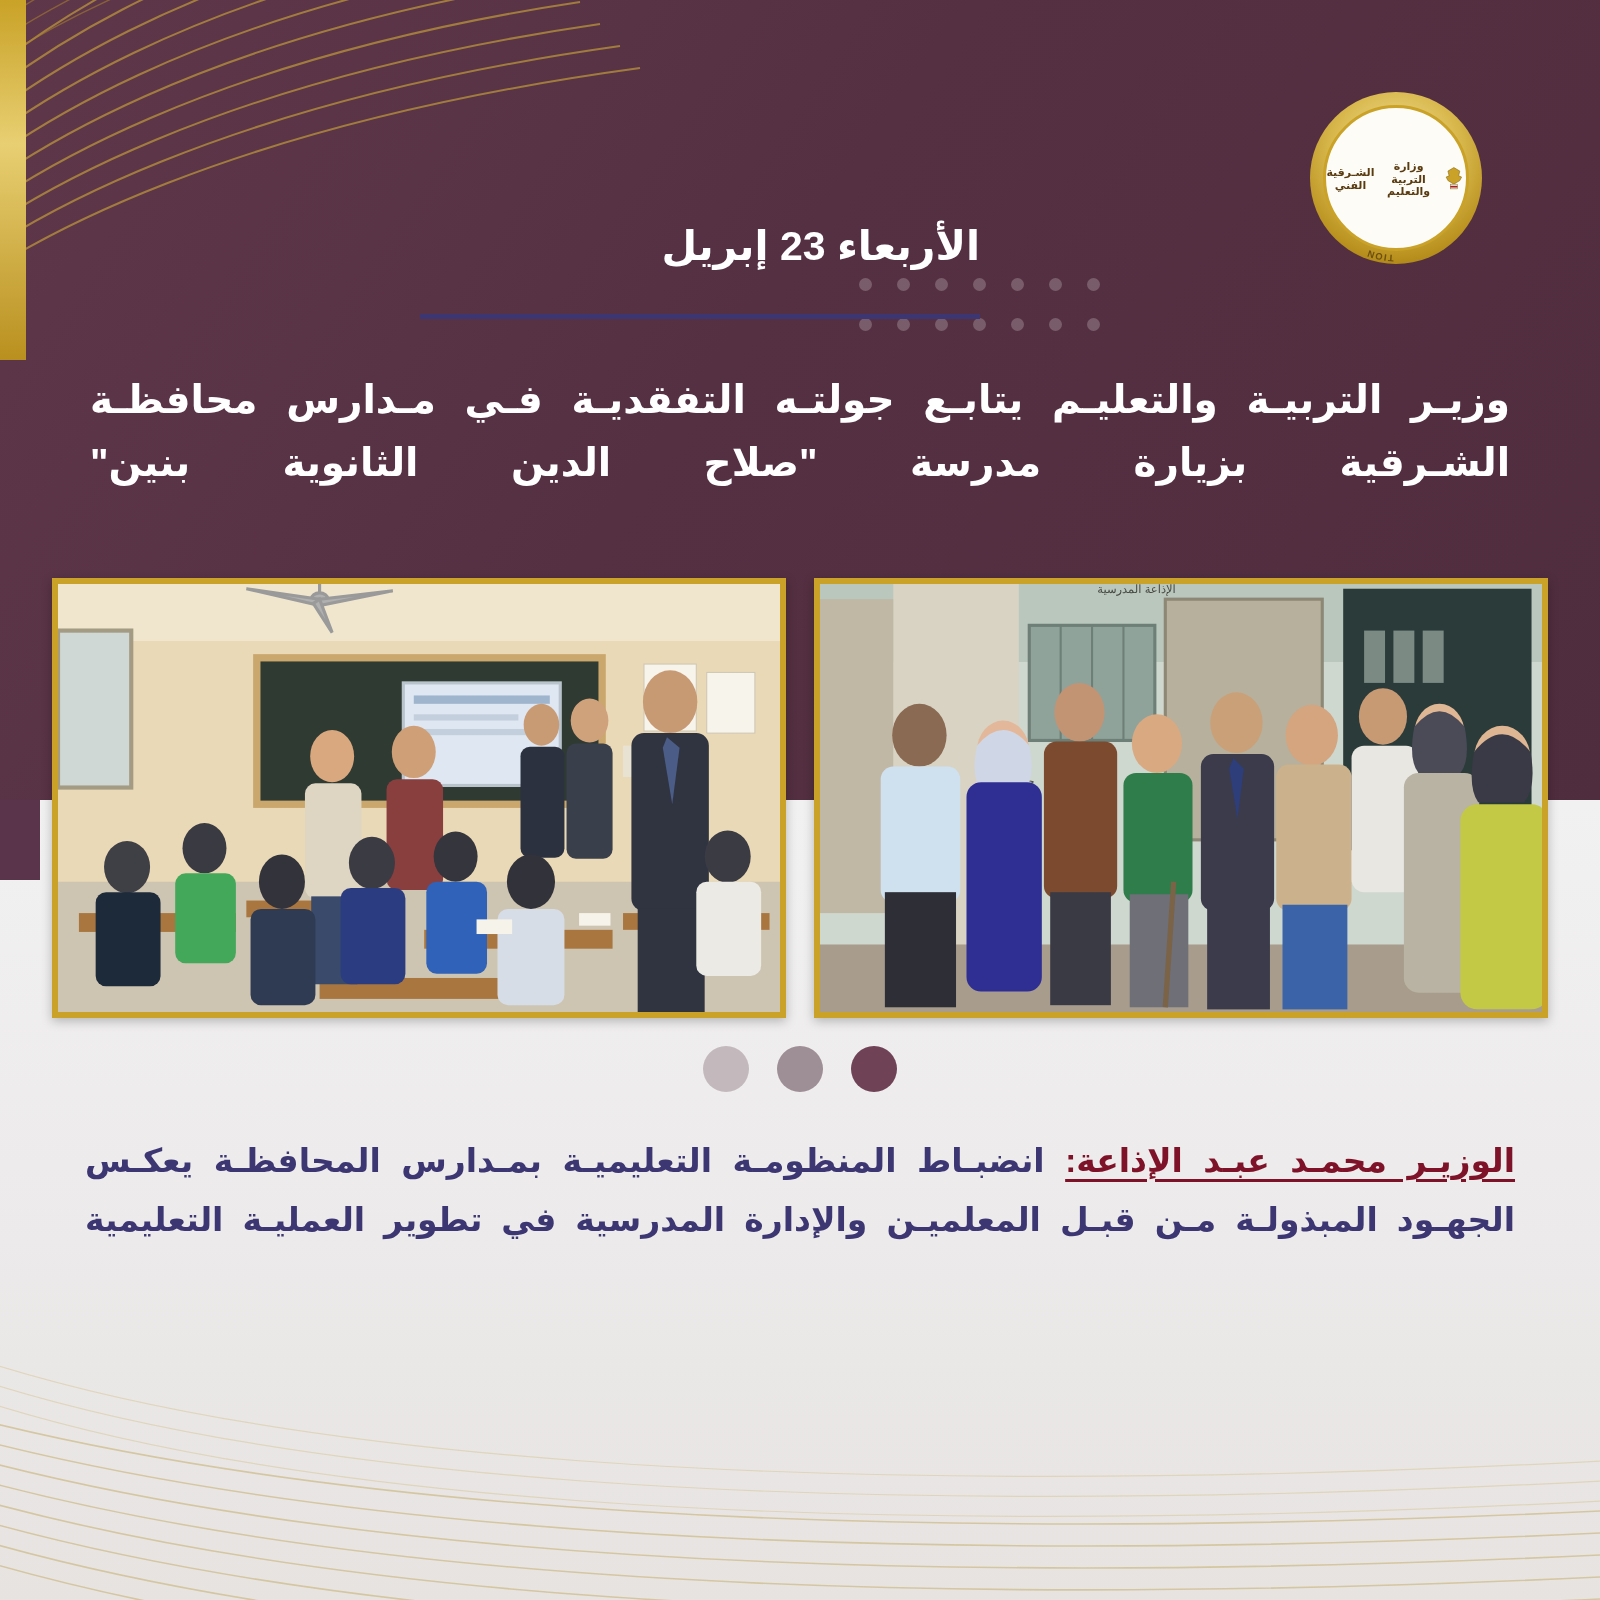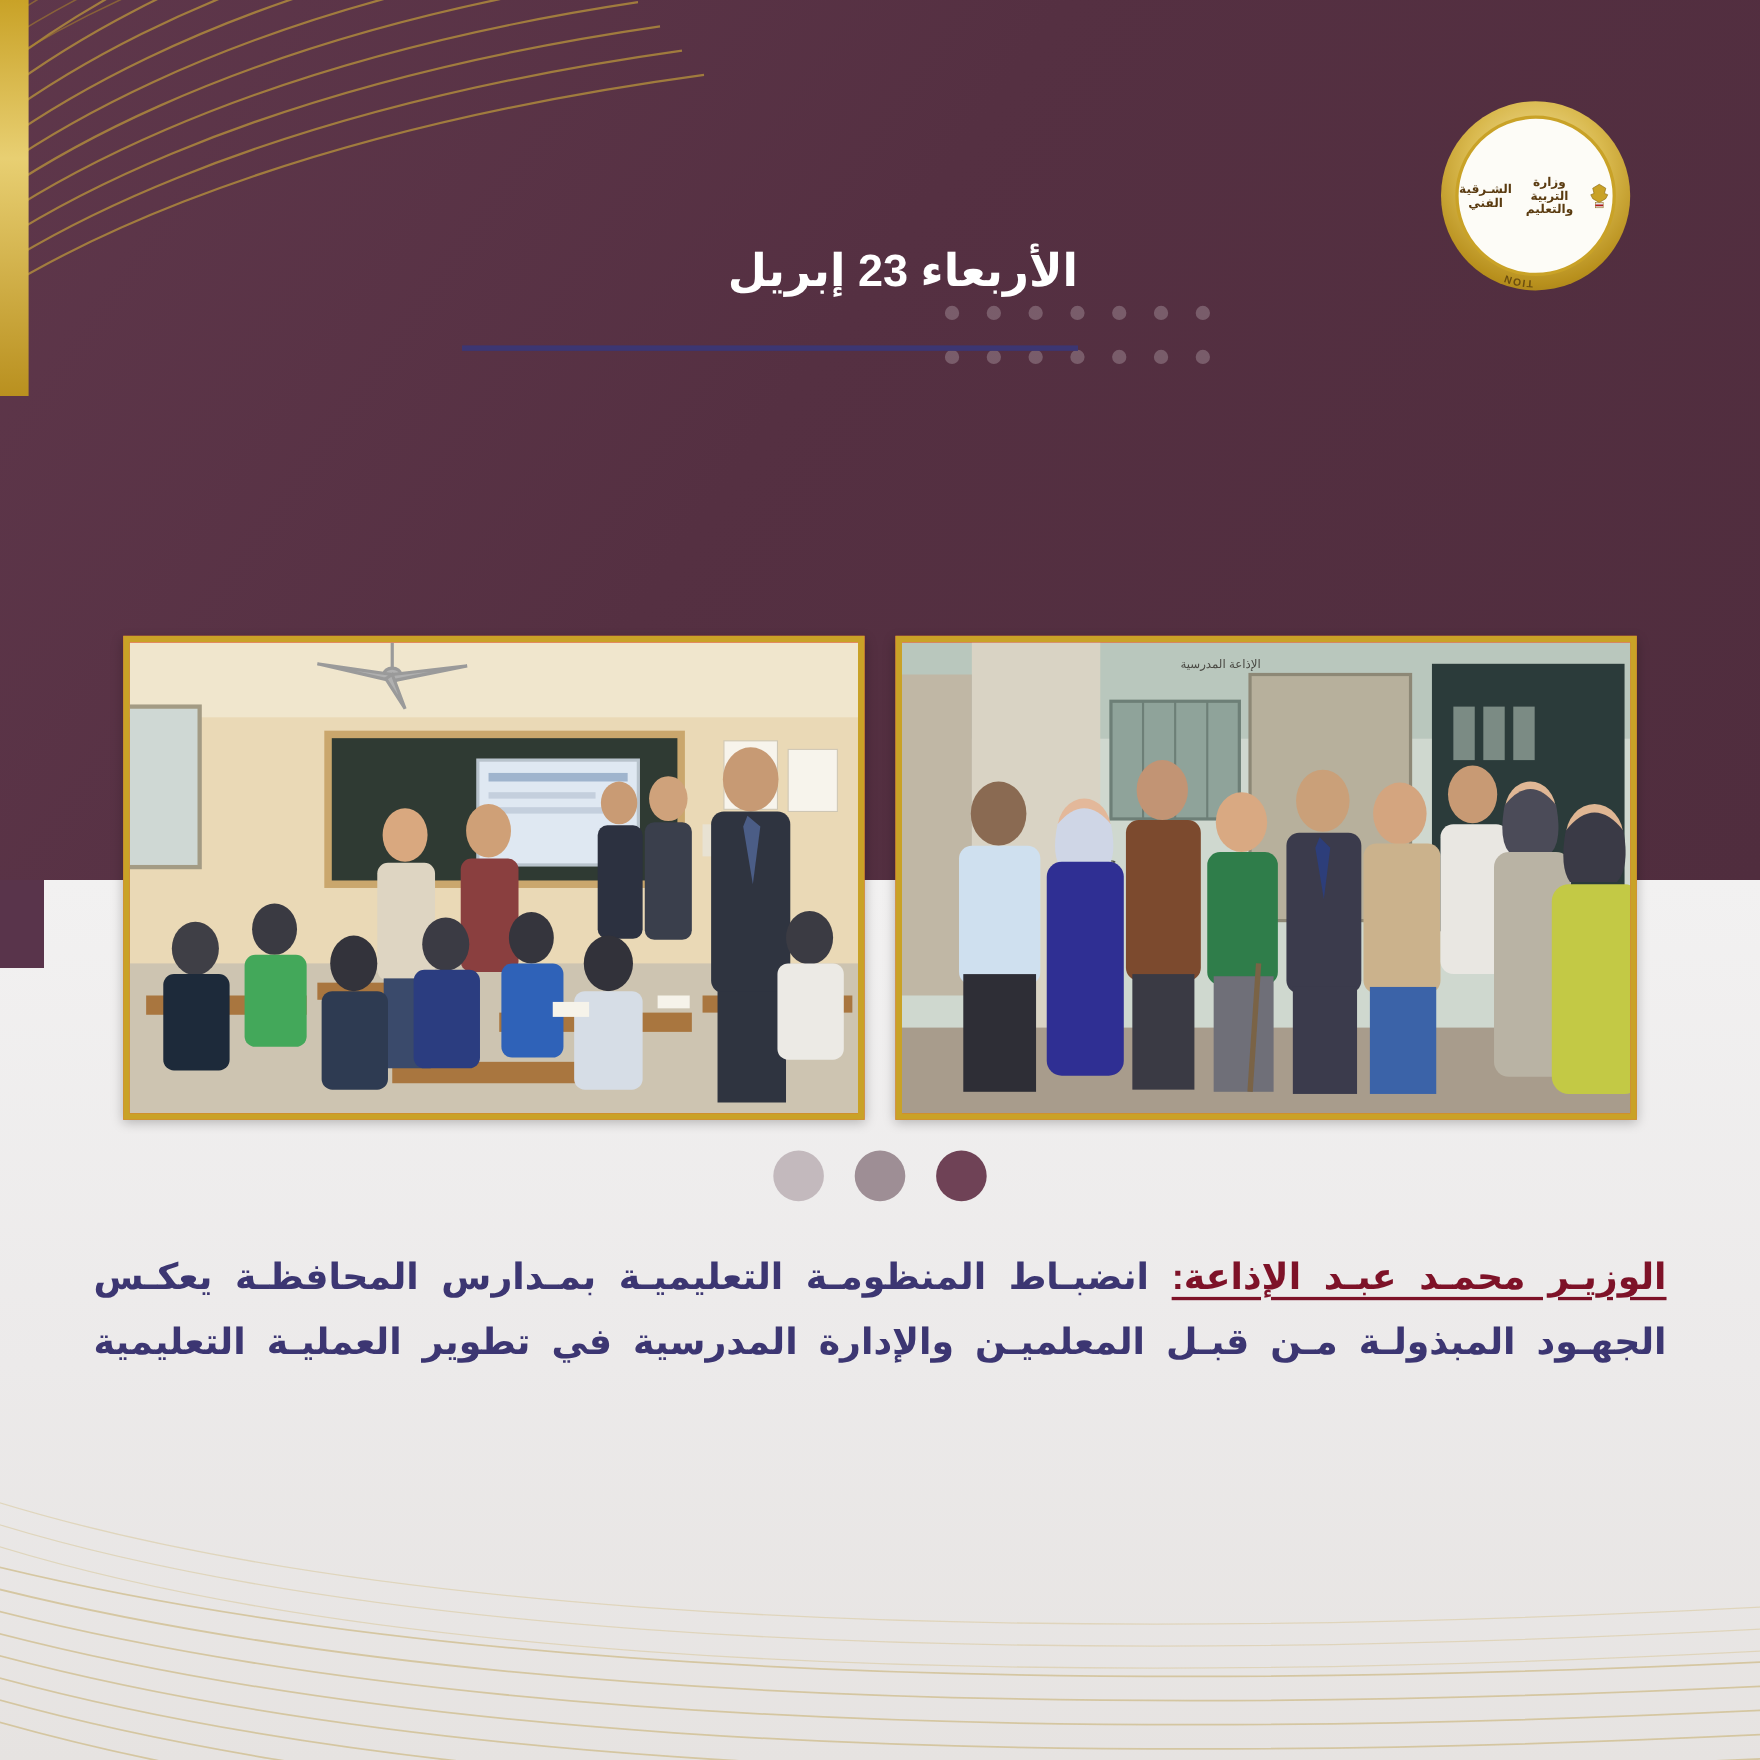--- a/index.html
+++ b/index.html
@@ -146,23 +146,23 @@
   
   .photos {
     position: absolute; left: 0; top: 578px;
     width: 1600px; height: 448px;
     z-index: 12;
     display: flex;
     justify-content: center;
     gap: 28px;
   }
   .photo-frame {
-    width: 674px; height: 440px;
+    width: 734px; height: 440px;
     border: 6px solid #c9a227;
-    background: #ef4444;
+    background: #fdba74;
     overflow: hidden;
     position: relative;
     box-shadow: 0 3px 10px rgba(0,0,0,.25);
   }
   .photo-frame svg { display: block; width: 100%; height: 100%; }
 
   
   .pager {
     position: absolute; left: 0; right: 0; top: 1046px;
     z-index: 12;
@@ -281,20 +281,21 @@
       <span></span>
     <span></span>
       <span></span>
       <span></span>
       <span></span>
       <span></span>
       <span></span>
       <span></span>
   </div>
 
+  <div class="headline">وزيـر التربيـة والتعليـم يتابـع جولتـه التفقديـة فـي مـدارس محافظـة الشـرقية بزيارة مدرسة "صلاح الدين الثانوية بنين"</div>
 
   <div class="photos">
 
     <div class="photo-frame">
       <svg viewBox="0 0 690 440" preserveAspectRatio="xMidYMid slice">
 
         <rect x="0" y="0" width="690" height="440" fill="#cfd8cf"></rect>
         <rect x="0" y="0" width="690" height="90" fill="#b9c7bd"></rect>
         <rect x="70" y="0" width="120" height="440" fill="#d9d3c4"></rect>
         <rect x="0" y="30" width="70" height="300" fill="#c0b7a5"></rect>

